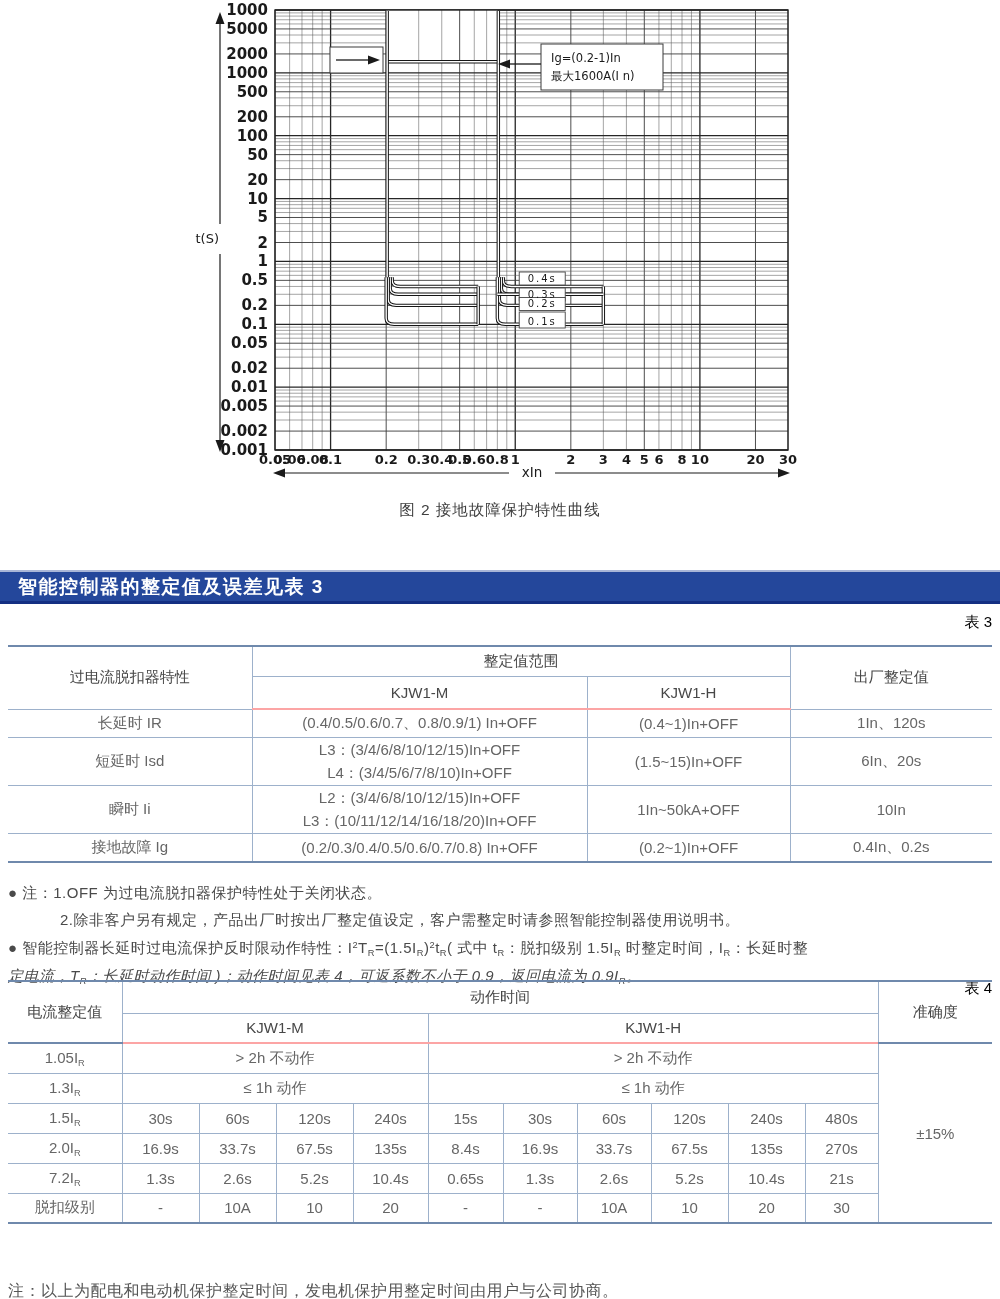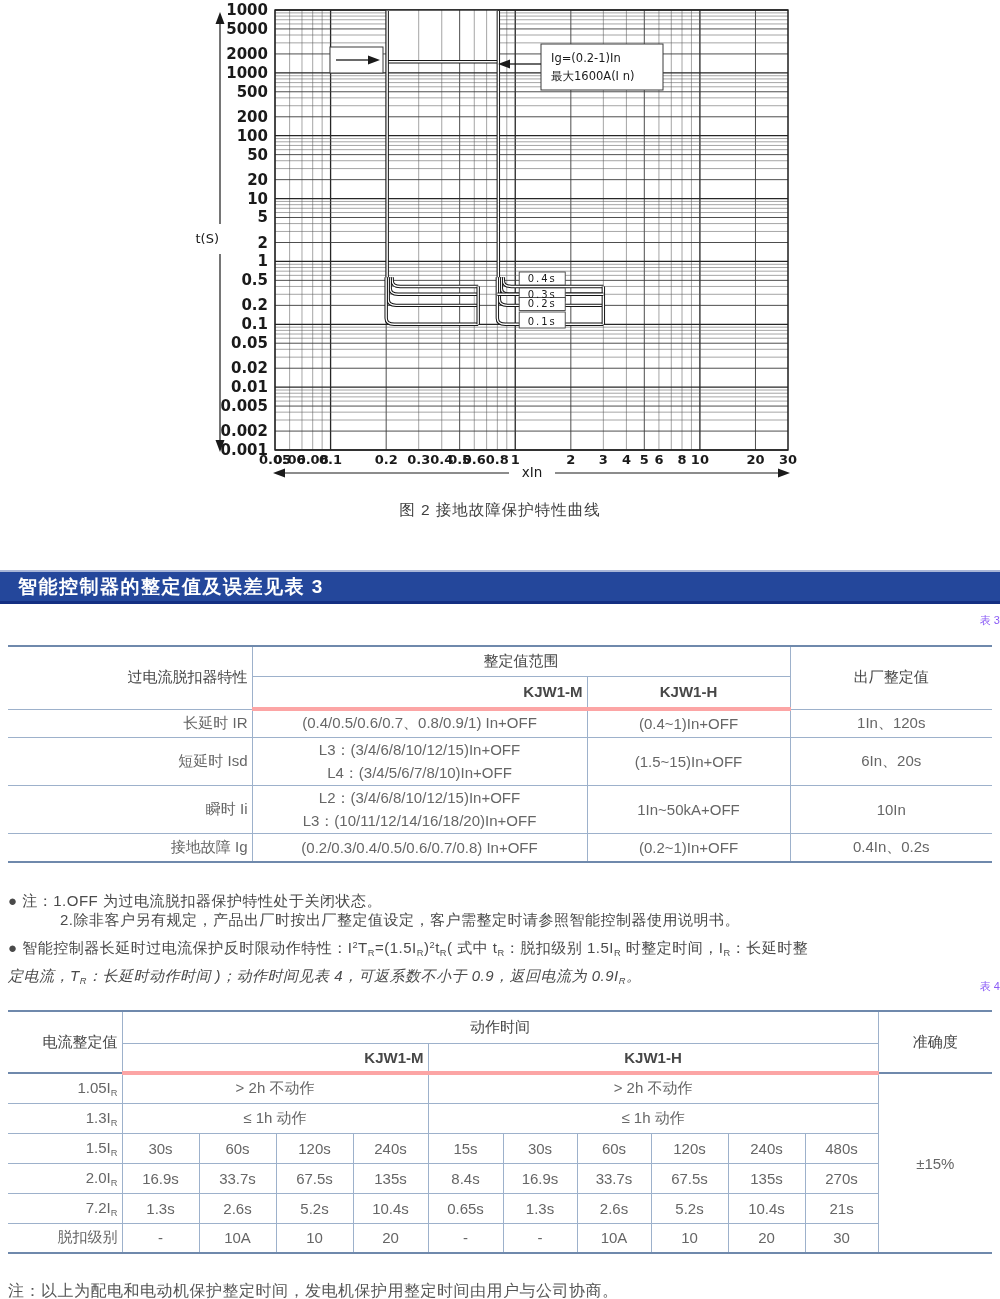--- a/index.html
+++ b/index.html
@@ -15,39 +15,39 @@
   #chart-wrap svg text{font-family:"DejaVu Sans","Liberation Sans",sans-serif;fill:#1a1a1a;}
   .fig-caption{left:0;top:500px;width:650px;text-align:center;font-size:15.5px;color:#3f3f3f;letter-spacing:1px;}
   
   .section-bar{
     left:0;top:570px;width:1000px;height:29px;background:#24479b;
     border-top:2px solid #a9b6d7;border-bottom:3px solid #142f82;
   }
   .section-bar .t{
     color:#ffffff;font-size:19px;font-weight:600;line-height:29px;padding-left:18px;letter-spacing:1.5px;
   }
-  .tbl-tag{width:984px;left:16px;text-align:right;font-size:11px;color:#8b5cf6;}
+  .tbl-tag{width:984px;left:8px;text-align:right;font-size:15px;color:#000000;}
   
   table.doc{border-collapse:collapse;table-layout:fixed;width:984px;
     border-top:2px solid #6f89ac;border-bottom:2px solid #6f89ac;}
   table.doc td{border:1px solid #9db1cb;text-align:center;vertical-align:middle;
     font-size:15px;color:#666666;padding:0 4px;overflow:hidden;}
-  table.doc td:first-child{border-left:0;text-align:right;}
+  table.doc td:first-child{border-left:0;}
   table.doc td:last-child{border-right:0;}
   table.doc td.hd{color:#474747;}
-  table.doc tr.hsep td{border-bottom:4px solid #fca5a5;font-weight:bold;}
+  table.doc tr.hsep td{border-bottom:2px solid #fca5a5;}
   table.doc td.hsep2{border-bottom:2px solid #6f89ac;}
   .two-line{line-height:1.55;}
   sub{font-size:62%;vertical-align:-0.3em;}
   sup{font-size:62%;vertical-align:0.5em;}
   #table3{left:8px;top:645px;}
-  #table4{left:8px;top:1010px;}
+  #table4{left:8px;top:980px;}
   
   .note{font-size:15px;color:#4a4a4a;letter-spacing:0.5px;}
-  #note1{left:8px;top:884px;margin-top:8px;}
+  #note1{left:8px;top:884px;}
   #note2{left:60px;top:911px;}
   #note3{left:8px;top:939px;}
   #note4{left:8px;top:967px;font-style:italic;}
   #footnote{left:8px;top:1281px;font-size:16px;color:#565656;letter-spacing:0.5px;}
 </style>
 </head>
 <body>
 
 <div class="abs" id="chart-wrap">
   <svg width="650" height="486">

